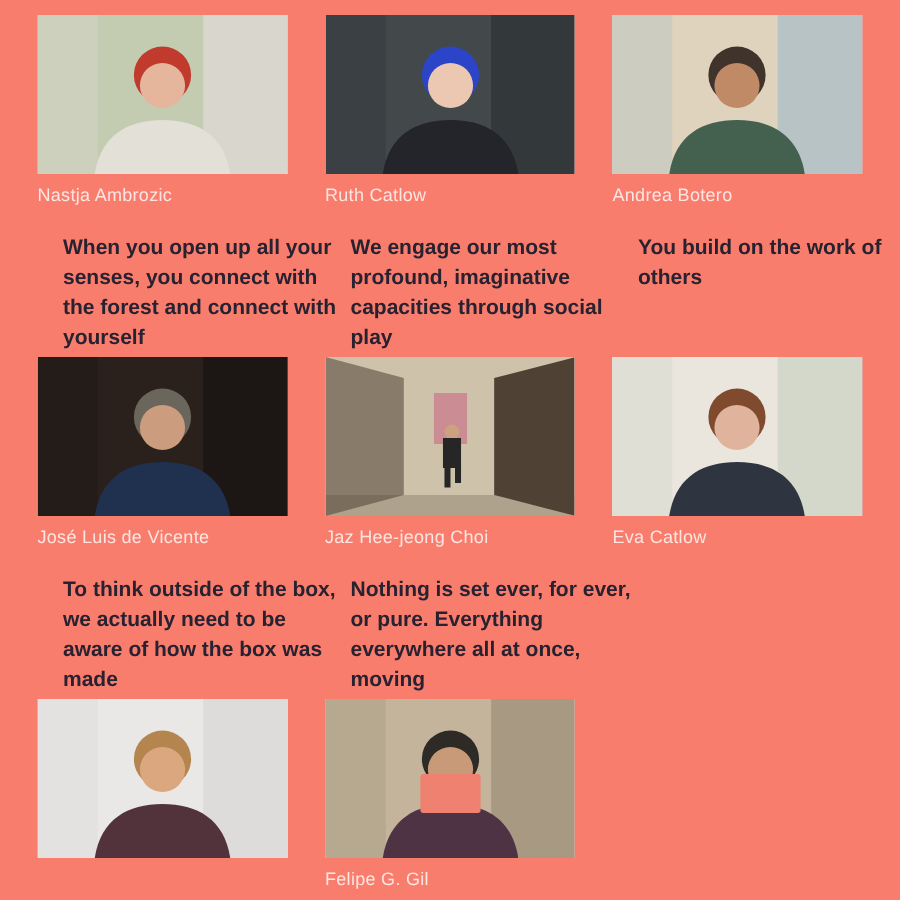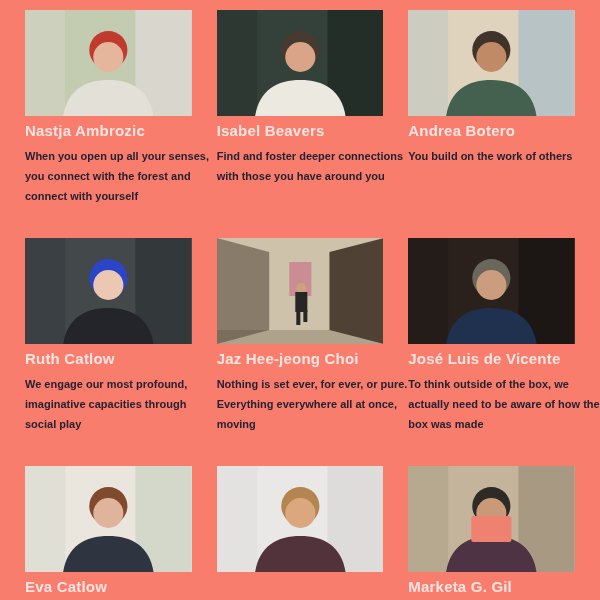--- a/index.html
+++ b/index.html
@@ -24,27 +24,27 @@
   .card{position:relative;}
   .photo{
     width:100%;height:106px;overflow:hidden;margin:0 0 8px 0;
     background:#ccc;
   }
   .photo svg{display:block;width:100%;height:100%;}
   .photo .scene-svg{display:none;}
   .photo.scene .scene-svg{display:block;}
   .name{
     color:var(--name-color);
-    font-size:15px;font-weight:700;letter-spacing:.2px;
+    font-size:12px;font-weight:400;letter-spacing:.2px;
     margin:0 0 9px 0;line-height:13px;
   }
   .quote{
     color:var(--quote-color);
-    font-size:11px;font-weight:600;line-height:20px;
-    margin:0;width:192px;
+    font-size:14px;font-weight:600;line-height:20px;
+    margin:17px;width:192px;
   }
   .defs{position:absolute;width:0;height:0;overflow:hidden;}
 </style>
 </head>
 <body>
 
 <svg class="defs" aria-hidden="true">
   <defs>
     <g id="g-portrait">
       <rect x="0" y="0" width="166" height="106" fill="var(--bg1)"></rect>
@@ -75,73 +75,63 @@
     <div class="photo portrait" style="--bg1: #c3cbb0; --bg2: #d9d6ce; --skin: #e5b69c; --hair: #c03a2e; --fig: #e3e0d7;">
       <svg class="portrait-svg" viewBox="0 0 166 106" preserveAspectRatio="none">
           <use href="#g-portrait"></use>
         </svg>
 
     </div>
     <div class="name">Nastja Ambrozic</div>
     <p class="quote">When you open up all your senses, you connect with the forest and connect with yourself</p>
   </article>
 
+
   <article class="card">
-    <div class="photo portrait" style="--bg1: #33413a; --bg2: #242e29; --skin: #d9a487; --hair: #473a30; --fig: #ece9e1;">
+    <div class="photo portrait" style="--bg1: #43484b; --bg2: #33383b; --skin: #ecc7b2; --hair: #2b44c8; --fig: #23252a;">
       <svg class="portrait-svg" viewBox="0 0 166 106" preserveAspectRatio="none">
           <use href="#g-portrait"></use>
         </svg>
 
     </div>
-    <div class="name">Isabel Beavers</div>
-    <p class="quote">Find and foster deeper connections with those you have around you</p>
+    <div class="name">Ruth Catlow</div>
+    <p class="quote">We engage our most profound, imaginative capacities through social play</p>
   </article>
 
   <article class="card">
     <div class="photo portrait" style="--bg1: #dfd3bd; --bg2: #b7c3c4; --skin: #c08a66; --hair: #3f332c; --fig: #44604f;">
       <svg class="portrait-svg" viewBox="0 0 166 106" preserveAspectRatio="none">
           <use href="#g-portrait"></use>
         </svg>
 
     </div>
     <div class="name">Andrea Botero</div>
     <p class="quote">You build on the work of others</p>
   </article>
 
   <article class="card">
-    <div class="photo portrait" style="--bg1: #43484b; --bg2: #33383b; --skin: #ecc7b2; --hair: #2b44c8; --fig: #23252a;">
+    <div class="photo portrait" style="--bg1: #2a211c; --bg2: #1c1714; --skin: #cb9c7d; --hair: #6b665c; --fig: #20304f;">
       <svg class="portrait-svg" viewBox="0 0 166 106" preserveAspectRatio="none">
           <use href="#g-portrait"></use>
         </svg>
 
     </div>
-    <div class="name">Ruth Catlow</div>
-    <p class="quote">We engage our most profound, imaginative capacities through social play</p>
+    <div class="name">José Luis de Vicente</div>
+    <p class="quote">To think outside of the box, we actually need to be aware of how the box was made</p>
   </article>
 
   <article class="card">
     <div class="photo scene" style="--bg1: #cfc2ab; --bg2: #4f4234; --skin: #caa27f; --hair: #1c1c1c; --fig: #262626; --accent: #c9808d;">
 
       <svg class="scene-svg" viewBox="0 0 166 106" preserveAspectRatio="none">
           <use href="#g-scene"></use>
         </svg>
     </div>
     <div class="name">Jaz Hee-jeong Choi</div>
     <p class="quote">Nothing is set ever, for ever, or pure. Everything everywhere all at once, moving</p>
-  </article>
-
-  <article class="card">
-    <div class="photo portrait" style="--bg1: #2a211c; --bg2: #1c1714; --skin: #cb9c7d; --hair: #6b665c; --fig: #20304f;">
-      <svg class="portrait-svg" viewBox="0 0 166 106" preserveAspectRatio="none">
-          <use href="#g-portrait"></use>
-        </svg>
-
-    </div>
-    <div class="name">José Luis de Vicente</div>
-    <p class="quote">To think outside of the box, we actually need to be aware of how the box was made</p>
   </article>
 
   <article class="card">
     <div class="photo portrait" style="--bg1: #eae6dd; --bg2: #d3d8cb; --skin: #e0b49c; --hair: #804a2f; --fig: #2e3440;">
       <svg class="portrait-svg" viewBox="0 0 166 106" preserveAspectRatio="none">
           <use href="#g-portrait"></use>
         </svg>
 
     </div>
     <div class="name">Eva Catlow</div>
@@ -158,17 +148,17 @@
     <p class="quote"></p>
   </article>
 
   <article class="card">
     <div class="photo portrait" style="--bg1: #c4b49c; --bg2: #a89a82; --skin: #c99a77; --hair: #2e2a26; --fig: #4e3344; --accent: #ef8171;">
       <svg class="portrait-svg" viewBox="0 0 166 106" preserveAspectRatio="none">
           <use href="#g-portrait"></use>
         </svg>
 
     </div>
-    <div class="name">Marketa G. Gil</div>
+    <div class="name">Felipe G. Gil</div>
     <p class="quote"></p>
   </article>
 
 </main>
 
 </body></html>

